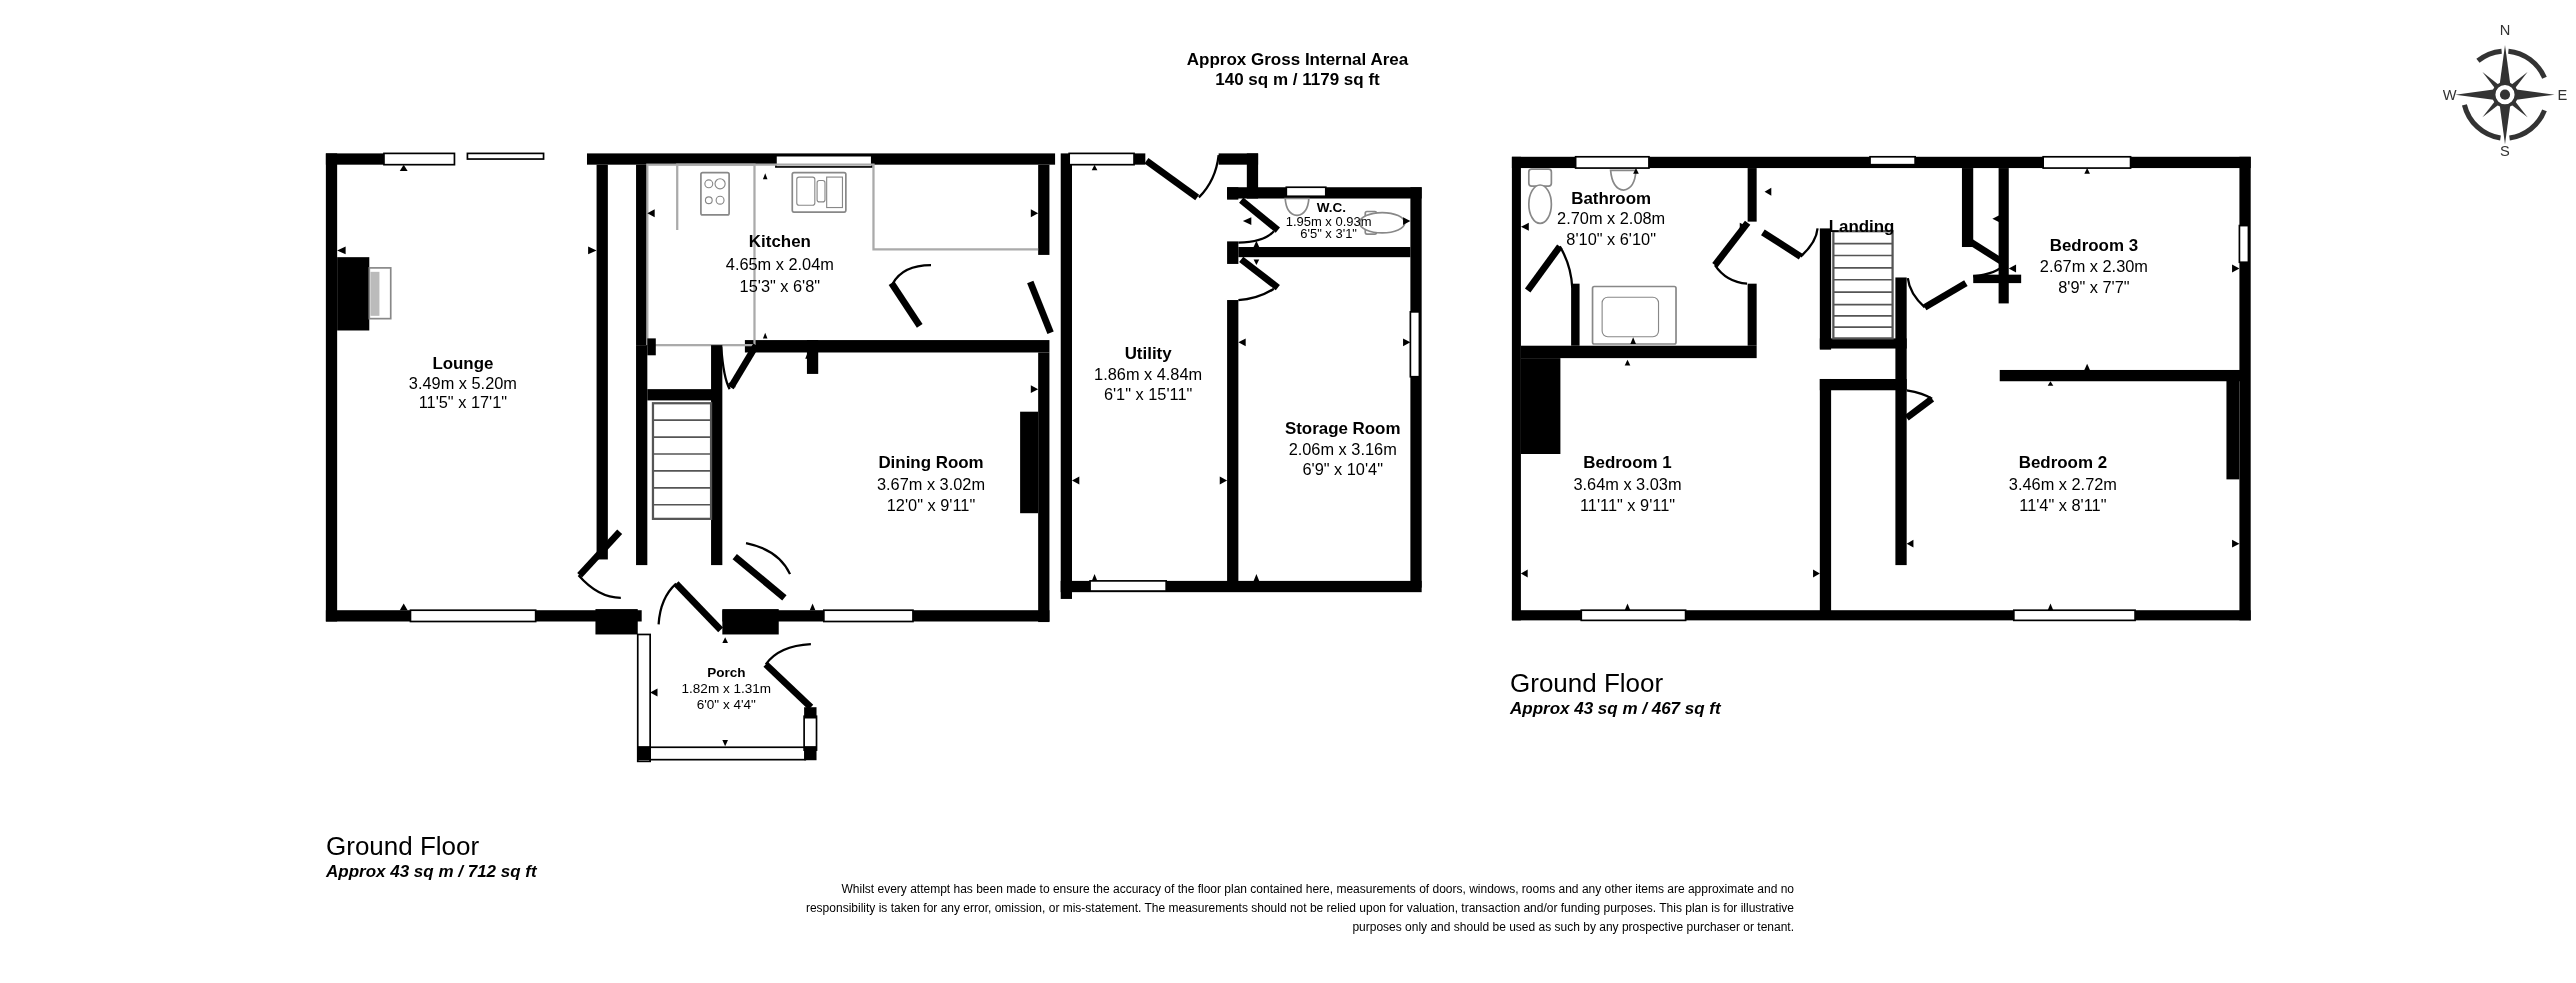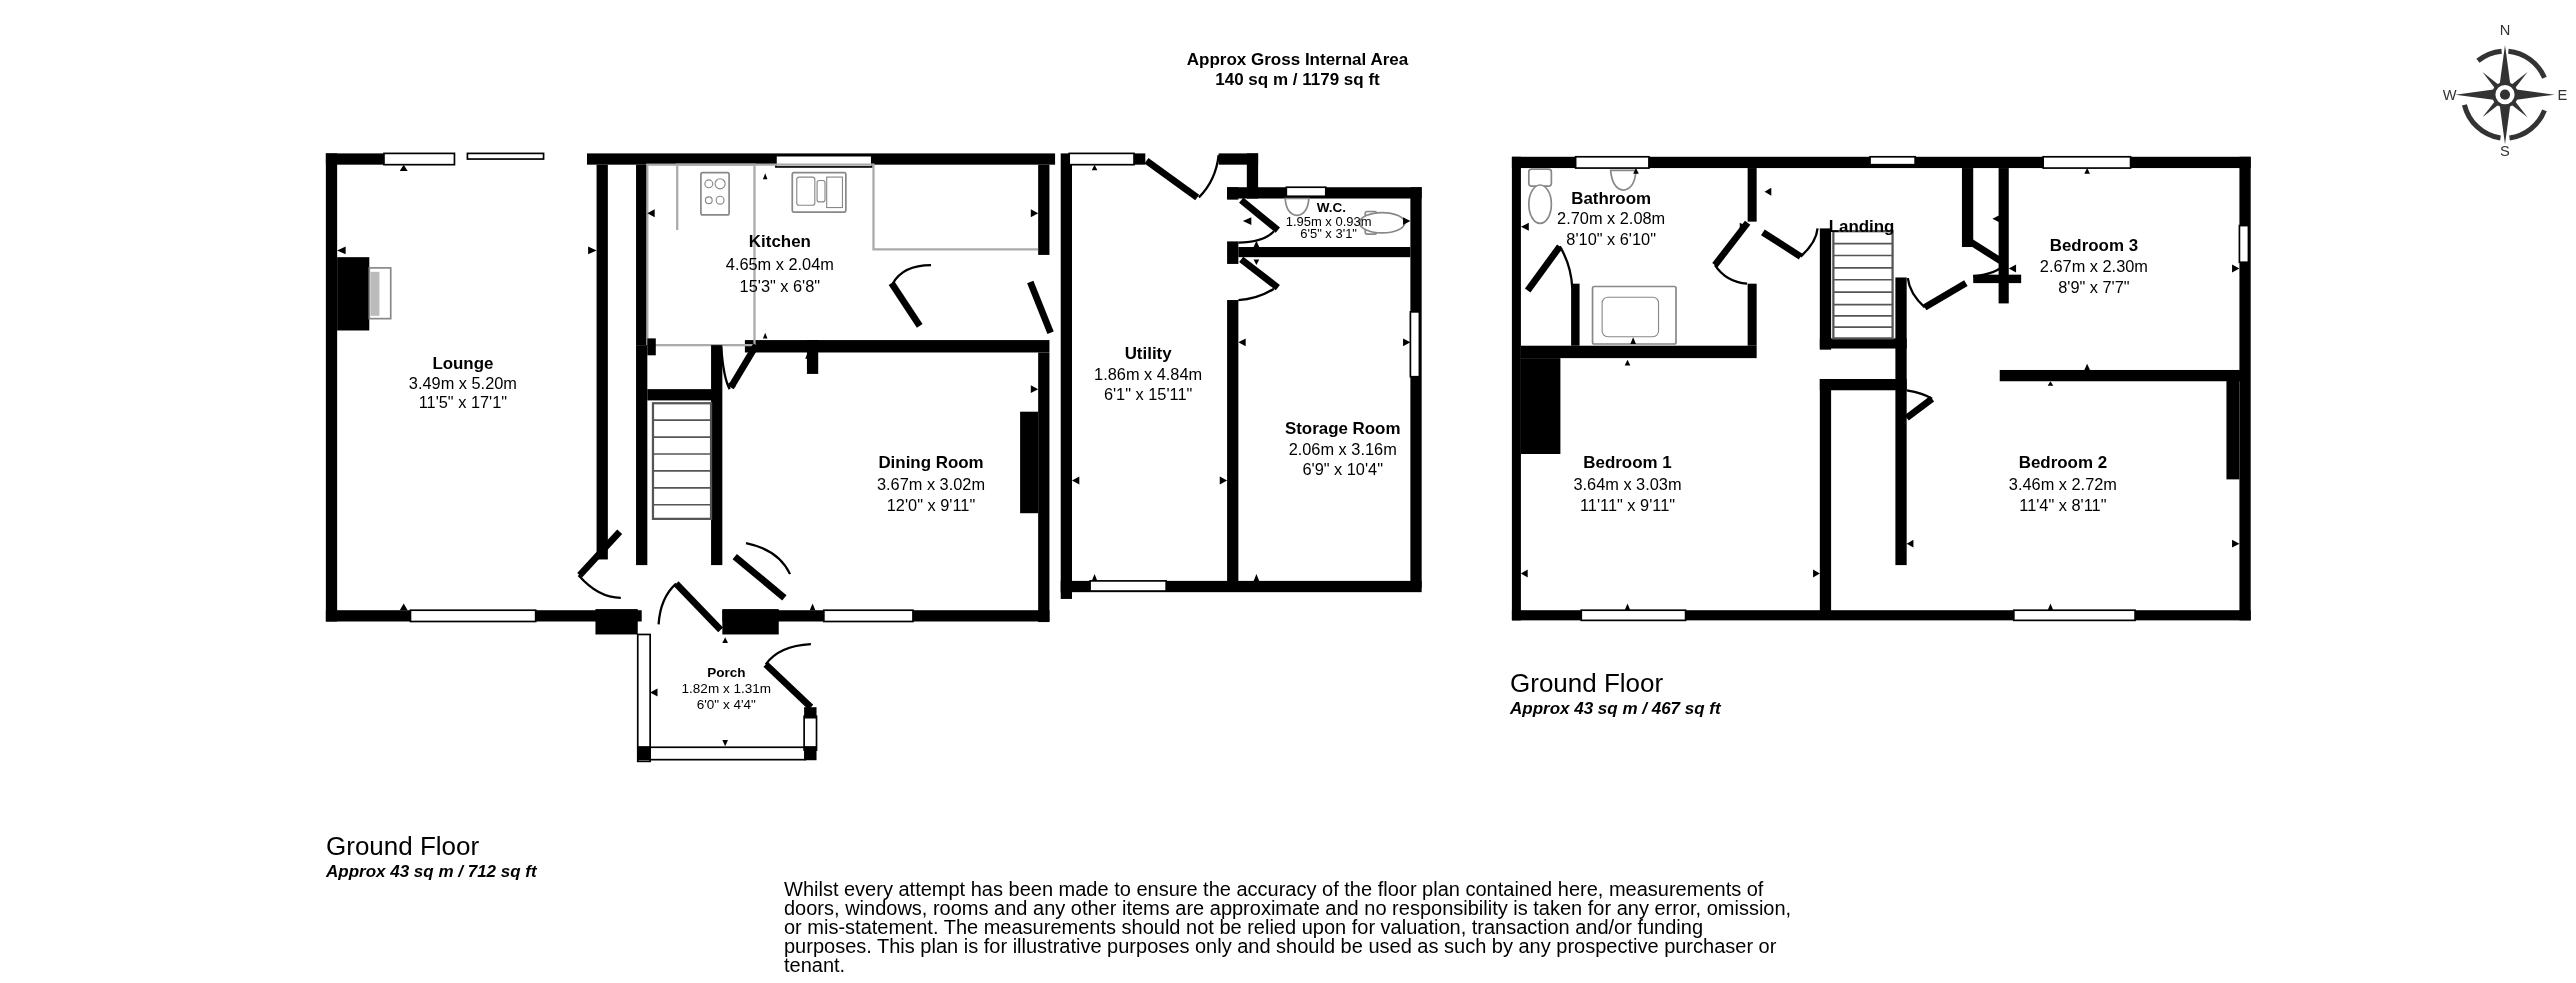--- a/index.html
+++ b/index.html
@@ -12,21 +12,21 @@
   .arrow { fill:#000; }
   .fixture { fill:#fff; stroke:#888; stroke-width:3; }
   .counter { fill:none; stroke:#aaa; stroke-width:4; }
   .stair { fill:#fff; stroke:#555; stroke-width:4; }
   .rname { font-family:"Liberation Sans", sans-serif; font-weight:bold; fill:#000; text-anchor:middle; }
   .rdim { font-family:"Liberation Sans", sans-serif; fill:#000; text-anchor:middle; }
   .abs { position:absolute; }
   .gia { left:1072px; top:50px; width:451px; text-align:center; font-weight:bold; font-size:17px; line-height:20.3px; }
   .floor-title { font-size:26px; line-height:29px; }
   .floor-area { font-weight:bold; font-size:17px; line-height:22.6px;font-style:italic; }
-  .disclaimer { left:784px; top:880px; width:1010px; text-align:left; font-size:20px; line-height:19px; }
+  .disclaimer { left:784px; top:880px; width:1010px; text-align:right; font-size:12px; line-height:19px; }
   .compass { left:2443px; top:11.3px; }
 </style>
 </head>
 <body>
 
 <div class="abs gia">
   <div>Approx Gross Internal Area</div>
   <div>140 sq m / 1179 sq ft</div>
 </div>
 

